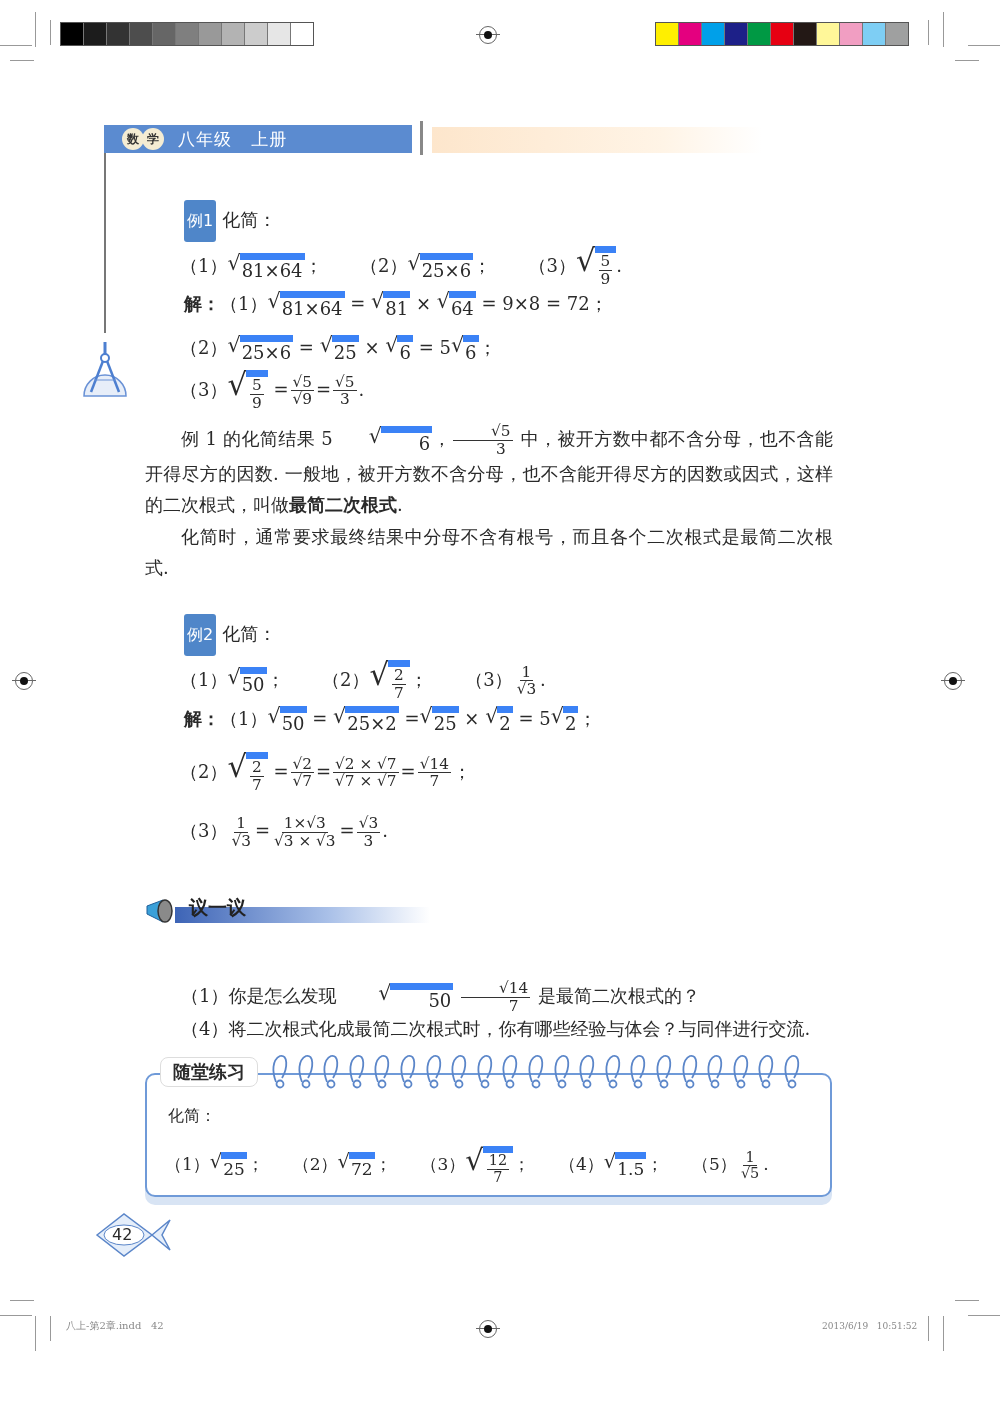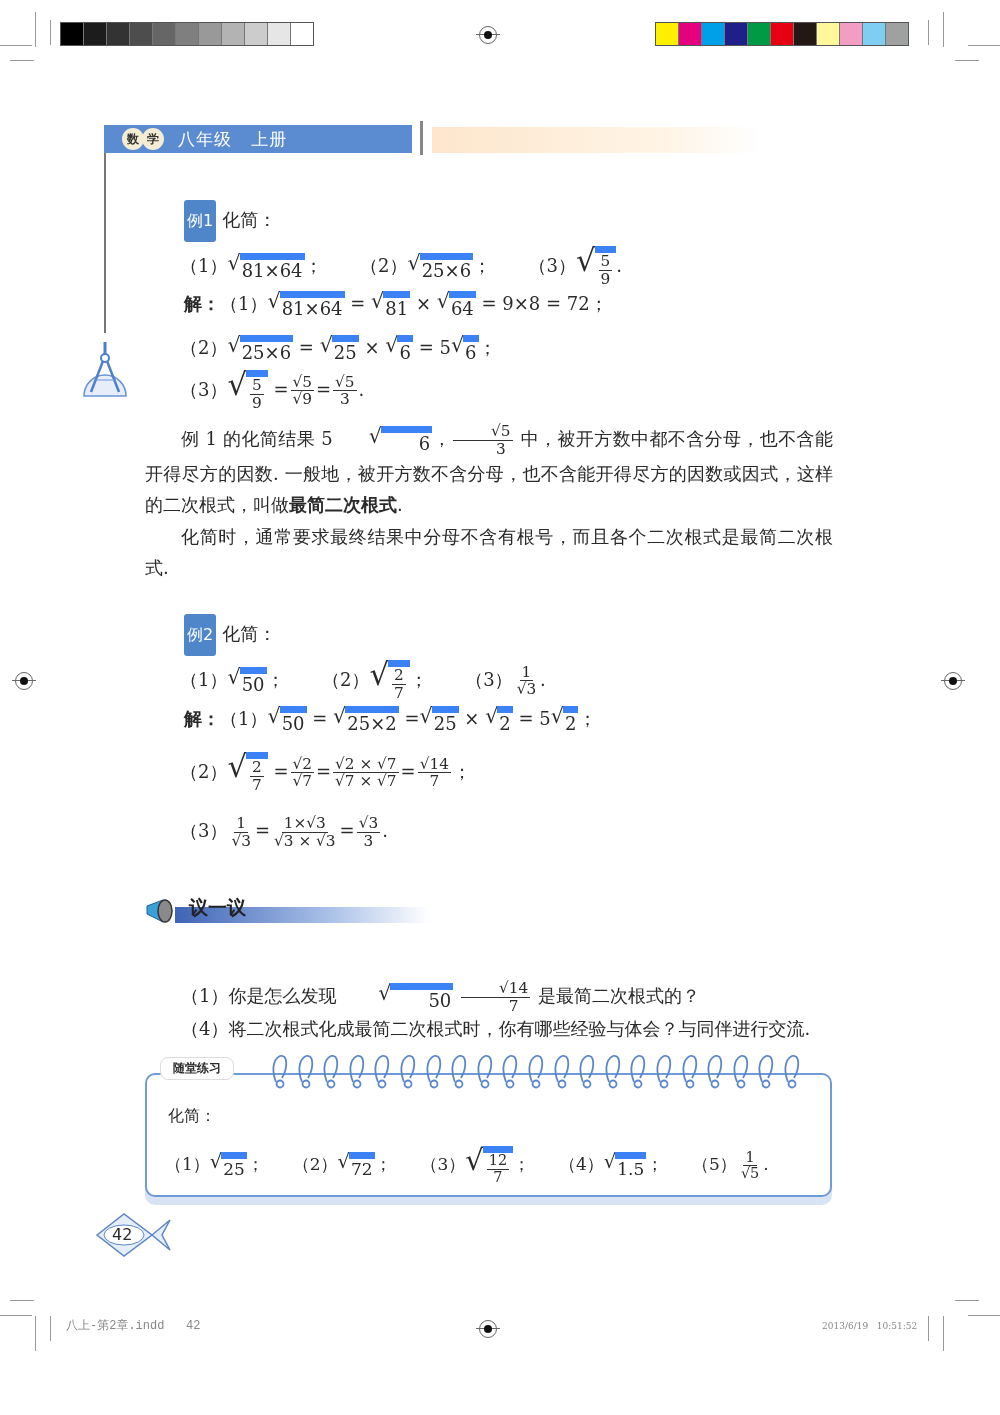--- a/index.html
+++ b/index.html
@@ -34,21 +34,21 @@
   .fr{display:inline-flex;flex-direction:column;align-items:center;vertical-align:middle;font-size:0.85em;line-height:1.1;margin:0 2px;}
   .fr .n{border-bottom:1px solid #333;padding:0 2px;}
   .fr .d{padding:0 2px;}
   
   .disc{position:absolute;left:145px;top:895px;width:285px;height:30px;}
   .disc .bar{position:absolute;left:30px;top:12px;width:255px;height:16px;background:linear-gradient(90deg,#3d64b6,#a9c0e8 60%,rgba(255,255,255,0));}
   .disc .horn{position:absolute;left:0;top:3px;width:30px;height:26px;}
   .disc .lbl{position:absolute;left:44px;top:0;font-size:19px;font-weight:bold;font-family:"DejaVu Sans",sans-serif;color:#222;}
   
   .pbox{position:absolute;left:145px;top:1073px;width:683px;height:120px;border:2px solid #6f9ad8;border-radius:10px;background:#fff;box-shadow:0 8px 0 #d8e4f4;}
-  .ptab{position:absolute;left:160px;top:1057px;padding:2px 12px;background:#fff;border:1px solid #ddd;border-radius:8px;font-size:12px;font-weight:bold;font-family:"DejaVu Sans",sans-serif;}
+  .ptab{position:absolute;left:160px;top:1057px;padding:2px 12px;background:#fff;border:1px solid #ddd;border-radius:8px;font-size:18px;font-weight:bold;font-family:"DejaVu Sans",sans-serif;}
   .rings{position:absolute;left:270px;top:1052px;display:flex;gap:5.6px;}
   .ring{width:20px;height:38px;position:relative;}
   .fish{position:absolute;left:94px;top:1210px;width:80px;height:50px;}
 </style>
 </head>
 <body>
 
 <div class="crop" style="left:0;top:45px;width:32px;height:1px;"></div>
 <div class="crop" style="left:10px;top:60px;width:24px;height:1px;"></div>
 <div class="crop" style="left:35px;top:12px;width:1px;height:35px;"></div>
@@ -413,14 +413,14 @@
 </div>
 
 <div class="crop" style="left:0;top:1315px;width:32px;height:1px;"></div>
 <div class="crop" style="left:10px;top:1300px;width:24px;height:1px;"></div>
 <div class="crop" style="left:35px;top:1316px;width:1px;height:35px;"></div>
 <div class="crop" style="left:50px;top:1316px;width:1px;height:25px;"></div>
 <div class="crop" style="left:968px;top:1315px;width:32px;height:1px;"></div>
 <div class="crop" style="left:955px;top:1300px;width:24px;height:1px;"></div>
 <div class="crop" style="left:943px;top:1316px;width:1px;height:35px;"></div>
 <div class="crop" style="left:928px;top:1316px;width:1px;height:25px;"></div>
-<span class="p" style="left:66px;top:1320px;font-size:12px;line-height:12px;color:#888;white-space:pre;font-family:Liberation Mono, monospace;">八上-第2章.indd   42</span>
+<span class="p" style="left:66px;top:1320px;font-size:10px;line-height:12px;color:#888;white-space:pre;">八上-第2章.indd   42</span>
 <span class="p" style="left:822px;top:1320px;font-size:9px;line-height:12px;color:#888;white-space:pre;">2013/6/19   10:51:52</span>
 
 </body></html>

